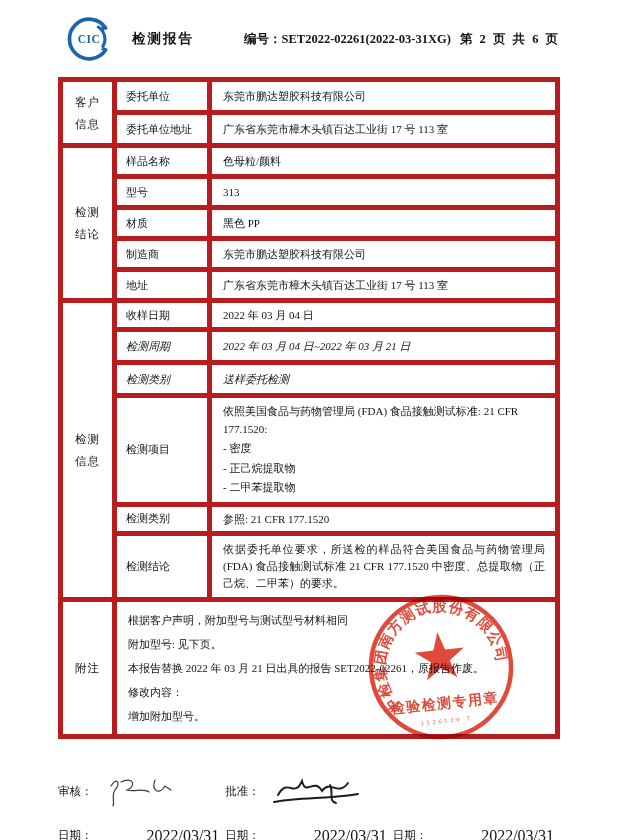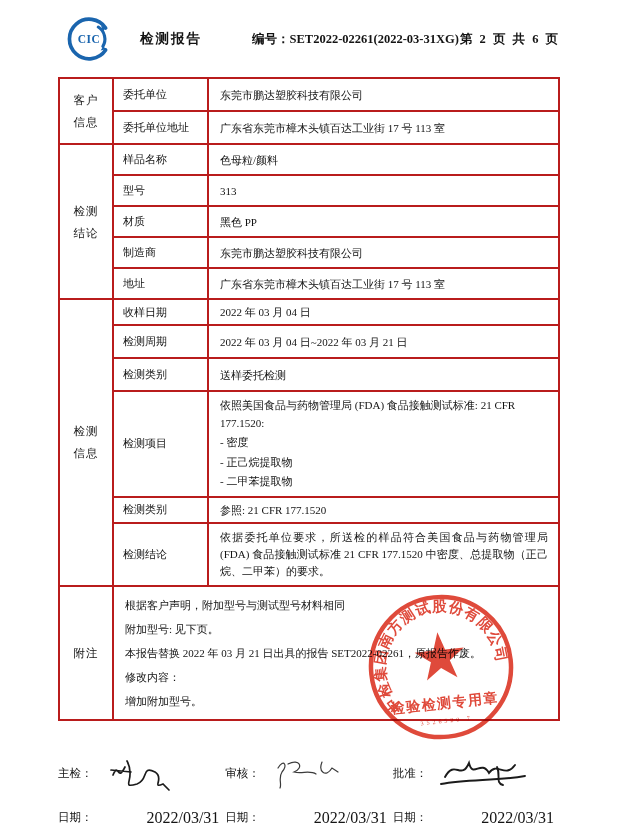--- a/index.html
+++ b/index.html
@@ -5,32 +5,32 @@
   * { margin:0; padding:0; box-sizing:border-box; }
   html,body { background:#e8e8e8; }
   .page {
     position:relative; width:617px; height:840px; margin:0 auto;
     background:#ffffff; overflow:hidden;
     font-family:"Liberation Serif","DejaVu Serif",serif; color:#141414;
   }
   
   .header { display:flex; align-items:center; padding:16px 57px 0 62px; }
   .logo { width:56px; height:46px; flex:0 0 auto; }
-  .rpt-title { font-size:13.5px; font-weight:bold; margin-left:22px; letter-spacing:2px; }
+  .rpt-title { font-size:13.5px; font-weight:bold; margin-left:14px; letter-spacing:2px; }
   .rpt-no { font-size:12.5px; font-weight:bold; margin-left:50px; white-space:nowrap; }
   .page-info { font-size:12.5px; font-weight:bold; margin-left:auto; letter-spacing:2px; white-space:nowrap; }
   
   table.report { width:502px; margin:15px auto 0 58px; border-collapse:collapse; table-layout:fixed; }
-  table.report td { border:2px solid #b91c1c; font-size:11px; vertical-align:middle; }
+  table.report td { border:5px solid #b91c1c; font-size:11px; vertical-align:middle; }
   td.g { width:54px; text-align:center; }
   td.g .gtxt { width:2.4em; margin:0 auto; line-height:22px; letter-spacing:1px; font-size:11.5px; }
   td.l { width:95px; padding:4px 4px 4px 9px; }
   td.v { padding:4px 10px 4px 11px; line-height:16px; }
   tr.h33 { height:33px; } tr.h31 { height:31px; }
-  tr.h26 { height:26px; } tr.h25 { height:33px; } tr.h24 { height:24px; }
+  tr.h26 { height:26px; } tr.h25 { height:33px;font-style:italic; } tr.h24 { height:24px; }
   .mline div { line-height:17.5px; padding:1px 0; }
   td.just { text-align:justify; line-height:17px; padding-top:5px; padding-bottom:5px; }
   td.note { padding:6px 16px 6px 11px; }
   td.note div { line-height:24px; }
   
   .sign-area { width:502px; margin:30px auto 0 58px; display:grid; grid-template-columns:1fr 1fr 1fr; }
   .sign-cell { display:flex; align-items:center; height:46px; }
   .sign-label { font-size:11.5px; white-space:nowrap; }
   .sign-svg { margin-left:10px; }
   .date-row { width:502px; margin:12px auto 0 58px; display:grid; grid-template-columns:1fr 1fr 1fr; }
@@ -142,29 +142,20 @@
         <div>附加型号: 见下页。</div>
         <div>本报告替换 2022 年 03 月 21 日出具的报告 SET2022-02261，原报告作废。</div>
         <div>修改内容：</div>
         <div>增加附加型号。</div>
       </td>
     </tr>
   </tbody>
     </table>
 
   <div class="sign-area">
-    <div class="sign-cell">
-      <span class="sign-label">主检：</span>
-      <svg class="sign-svg" width="84" height="42" viewBox="0 0 84 42">
-        <g fill="none" stroke="#1b1b1b" stroke-width="1.7" stroke-linecap="round">
-          <path d="M10,22 C16,8 14,30 22,14 M8,17 L28,19"></path>
-          <path d="M24,8 C34,26 16,36 34,31 C46,27 38,12 52,19 C62,25 48,36 60,31 L66,37"></path>
-        </g>
-      </svg>
-    </div>
     <div class="sign-cell">
       <span class="sign-label">审核：</span>
       <svg class="sign-svg" width="76" height="40" viewBox="0 0 76 40">
         <g fill="none" stroke="#3a3a3a" stroke-width="1.2" stroke-linecap="round">
           <path d="M8,14 C14,4 18,12 12,18 C8,24 12,30 10,34"></path>
           <path d="M18,10 C30,4 34,14 24,18 C32,20 40,16 46,20"></path>
           <path d="M52,8 C48,18 56,24 62,14 L68,18"></path>
         </g>
       </svg>
     </div>

